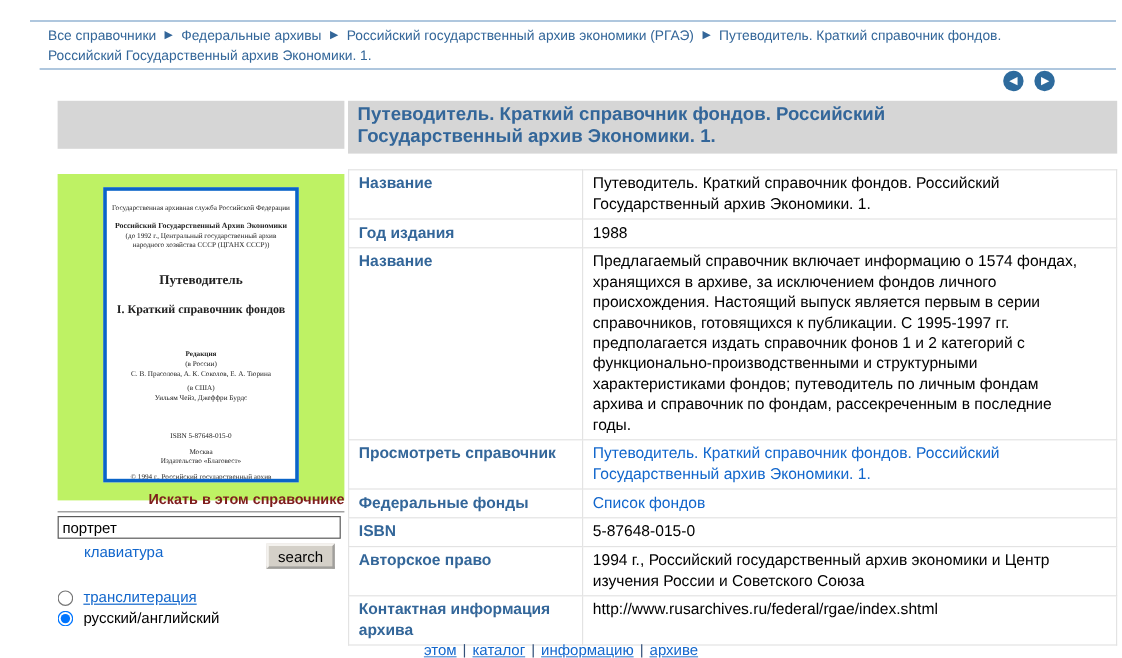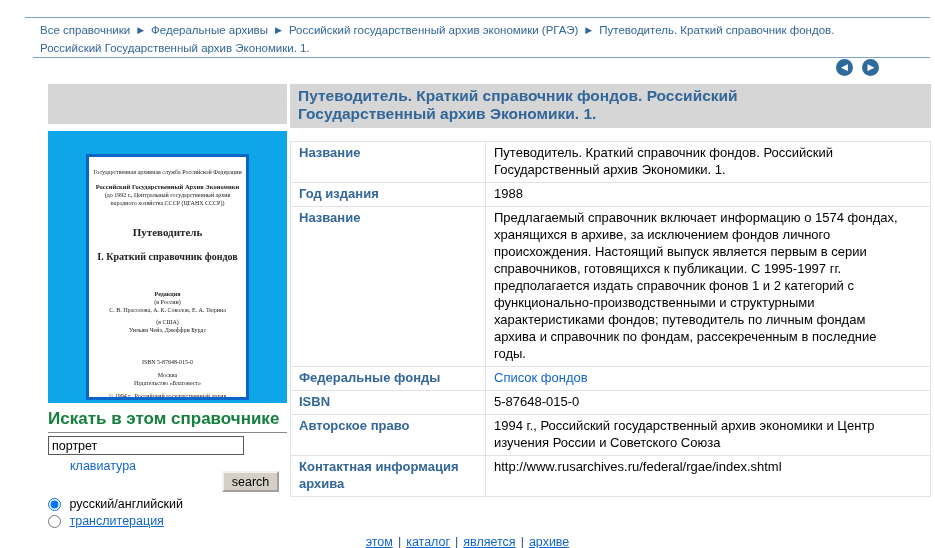--- a/index.html
+++ b/index.html
@@ -12,40 +12,40 @@
   .breadcrumb { position:absolute; left:40px; top:22px; width:845px; font-size:11.5px; line-height:17px; color:#336699; }
   .breadcrumb a { color:#336699; text-decoration:none; cursor:pointer; }
   .crumb-sep { color:#336699; font-size:9px; margin:0 7px; position:relative; top:-1px; }
 
   .nav-arrows { position:absolute; left:836px; top:59px; }
   .nav-circle { display:inline-block; width:17px; height:17px; border-radius:50%; background:#2e6b9d; color:#ffffff; font-size:9px; line-height:17px; text-align:center; margin-right:5px; cursor:pointer; vertical-align:top; }
 
   
   .left-col { position:absolute; left:48px; top:84px; width:239px; }
   .left-titleblock { height:40px; background:#d6d6d6; }
-  .cover-panel { margin-top:7px; background:#0ea5e9; height:272px; padding-top:23px; }
+  .cover-panel { margin-top:21px; background:#bef264; height:272px; padding-top:11px; }
   .book-cover { width:163px; height:246px; margin:0 auto; background:#ffffff; border:3px solid #0a64c8; font-family:"Liberation Serif", serif; text-align:center; color:#222; overflow:hidden; }
   .cv-tiny { font-size:6px; line-height:8px; }
   .cv-agency { margin-top:11px; }
   .cv-archive { margin-top:7px; font-weight:bold; font-size:6.5px; line-height:8px; }
   .cv-former { padding:0 10px; }
   .cv-title { margin-top:19px; font-weight:bold; font-size:11px; }
   .cv-subtitle { margin-top:13px; font-weight:bold; font-size:10px; }
   .cv-edlabel { margin-top:28px; font-weight:bold; }
   .cv-isbn { margin-top:24px; }
   .cv-city { margin-top:5px; }
   .cv-copy { margin-top:5px; padding:0 9px; }
 
   
   .search-panel { position:absolute; left:48px; top:409px; width:239px; }
-  .search-heading { text-align:left; font-weight:bold; font-size:17px; color:#15803d; padding-bottom:3px; border-bottom:1px solid #8a8a8a; }
-  .search-input { width:196px; height:19px; margin-top:3px; border:1px solid #5a5a5a; font-size:12.5px; padding:1px 3px; font-family:"Liberation Sans", sans-serif; }
+  .search-heading { text-align:right; font-weight:bold; font-size:12px; color:#7f1d1d; padding-bottom:3px; border-bottom:1px solid #8a8a8a; }
+  .search-input { width:236px; height:19px; margin-top:3px; border:1px solid #5a5a5a; font-size:12.5px; padding:1px 3px; font-family:"Liberation Sans", sans-serif; }
   .search-row { margin-top:4px; height:26px; }
   .kb-link { float:left; margin-left:22px; font-size:12.5px; color:#1166cc; text-decoration:none; cursor:pointer; }
-  .search-btn { float:right; margin-right:8px; margin-top:12px; width:57px; height:21px; background:#d4d0c8; border:2px outset #f4f2ee; font-size:12.5px; font-family:"Liberation Sans", sans-serif; cursor:pointer; }
+  .search-btn { float:right; margin-right:8px; margin-top:0; width:57px; height:21px; background:#d4d0c8; border:2px outset #f4f2ee; font-size:12.5px; font-family:"Liberation Sans", sans-serif; cursor:pointer; }
   .radio-group { margin-top:12px; font-size:12.5px; }
   .radio-line { margin-bottom:3px; }
   .radio-line input { vertical-align:middle; margin-right:5px; }
   .opt-plain { color:#000; }
   .opt-link { color:#1166cc; text-decoration:underline; cursor:pointer; }
 
   
   .right-col { position:absolute; left:290px; top:84px; width:641px; }
   .title-block { background:#d6d6d6; min-height:40px; padding:3px 10px 5px 8px; }
   .title-text { color:#336699; font-weight:bold; font-size:15.5px; line-height:18px; max-width:480px; }
@@ -101,26 +101,26 @@
 
 <div class="search-panel">
   <div class="search-heading">Искать в этом справочнике</div>
   <input class="search-input" type="text" value="портрет" style="">
   <div class="search-row">
     <a class="kb-link">клавиатура</a>
     <button class="search-btn">search</button>
   </div>
   <div class="radio-group">
     <div class="radio-line">
+      <input type="radio" name="lang-mode" style="">
+      <span class="opt-link">транслитерация</span>
+    </div>
+    <div class="radio-line">
       <input type="radio" name="lang-mode" checked="true" style="">
       <span class="opt-plain">русский/английский</span>
-    </div>
-    <div class="radio-line">
-      <input type="radio" name="lang-mode" style="">
-      <span class="opt-link">транслитерация</span>
     </div>
   </div>
 </div>
 
 <div class="right-col">
   <div class="title-block">
     <div class="title-text">Путеводитель. Краткий справочник фондов. Российский Государственный архив Экономики. 1.</div>
   </div>
   <table class="details">
     <tbody>
@@ -133,20 +133,26 @@
     <tr>
       <td class="lbl">Год издания</td>
       <td class="val">
             <div class="val-inner">1988</div>
           </td>
     </tr>
     <tr>
       <td class="lbl">Название</td>
       <td class="val">
             <div class="val-inner">Предлагаемый справочник включает информацию о 1574 фондах, хранящихся в архиве, за исключением фондов личного происхождения. Настоящий выпуск является первым в серии справочников, готовящихся к публикации. С 1995-1997 гг. предполагается издать справочник фонов 1 и 2 категорий с функционально-производственными и структурными характеристиками фондов; путеводитель по личным фондам архива и справочник по фондам, рассекреченным в последние годы.</div>
+          </td>
+    </tr>
+    <tr>
+      <td class="lbl">Просмотреть справочник</td>
+      <td class="val">
+            <div class="val-inner"><a>Путеводитель. Краткий справочник фондов. Российский Государственный архив Экономики. 1.</a></div>
           </td>
     </tr>
     <tr>
       <td class="lbl">Федеральные фонды</td>
       <td class="val">
             <div class="val-inner"><a>Список фондов</a></div>
           </td>
     </tr>
     <tr>
       <td class="lbl">ISBN</td>
@@ -164,14 +170,14 @@
       <td class="lbl">Контактная информация архива</td>
       <td class="val">
             <div class="val-inner">http://www.rusarchives.ru/federal/rgae/index.shtml</div>
           </td>
     </tr>
   </tbody>
     </table>
 </div>
 
 <div class="footer">
-  <a>этом</a><span class="foot-sep">|</span><a>каталог</a><span class="foot-sep">|</span><a>является</a><span class="foot-sep">|</span><a>архиве</a>
+  <a>этом</a><span class="foot-sep">|</span><a>каталог</a><span class="foot-sep">|</span><a>информацию</a><span class="foot-sep">|</span><a>архиве</a>
 </div>
 
 </body></html>

